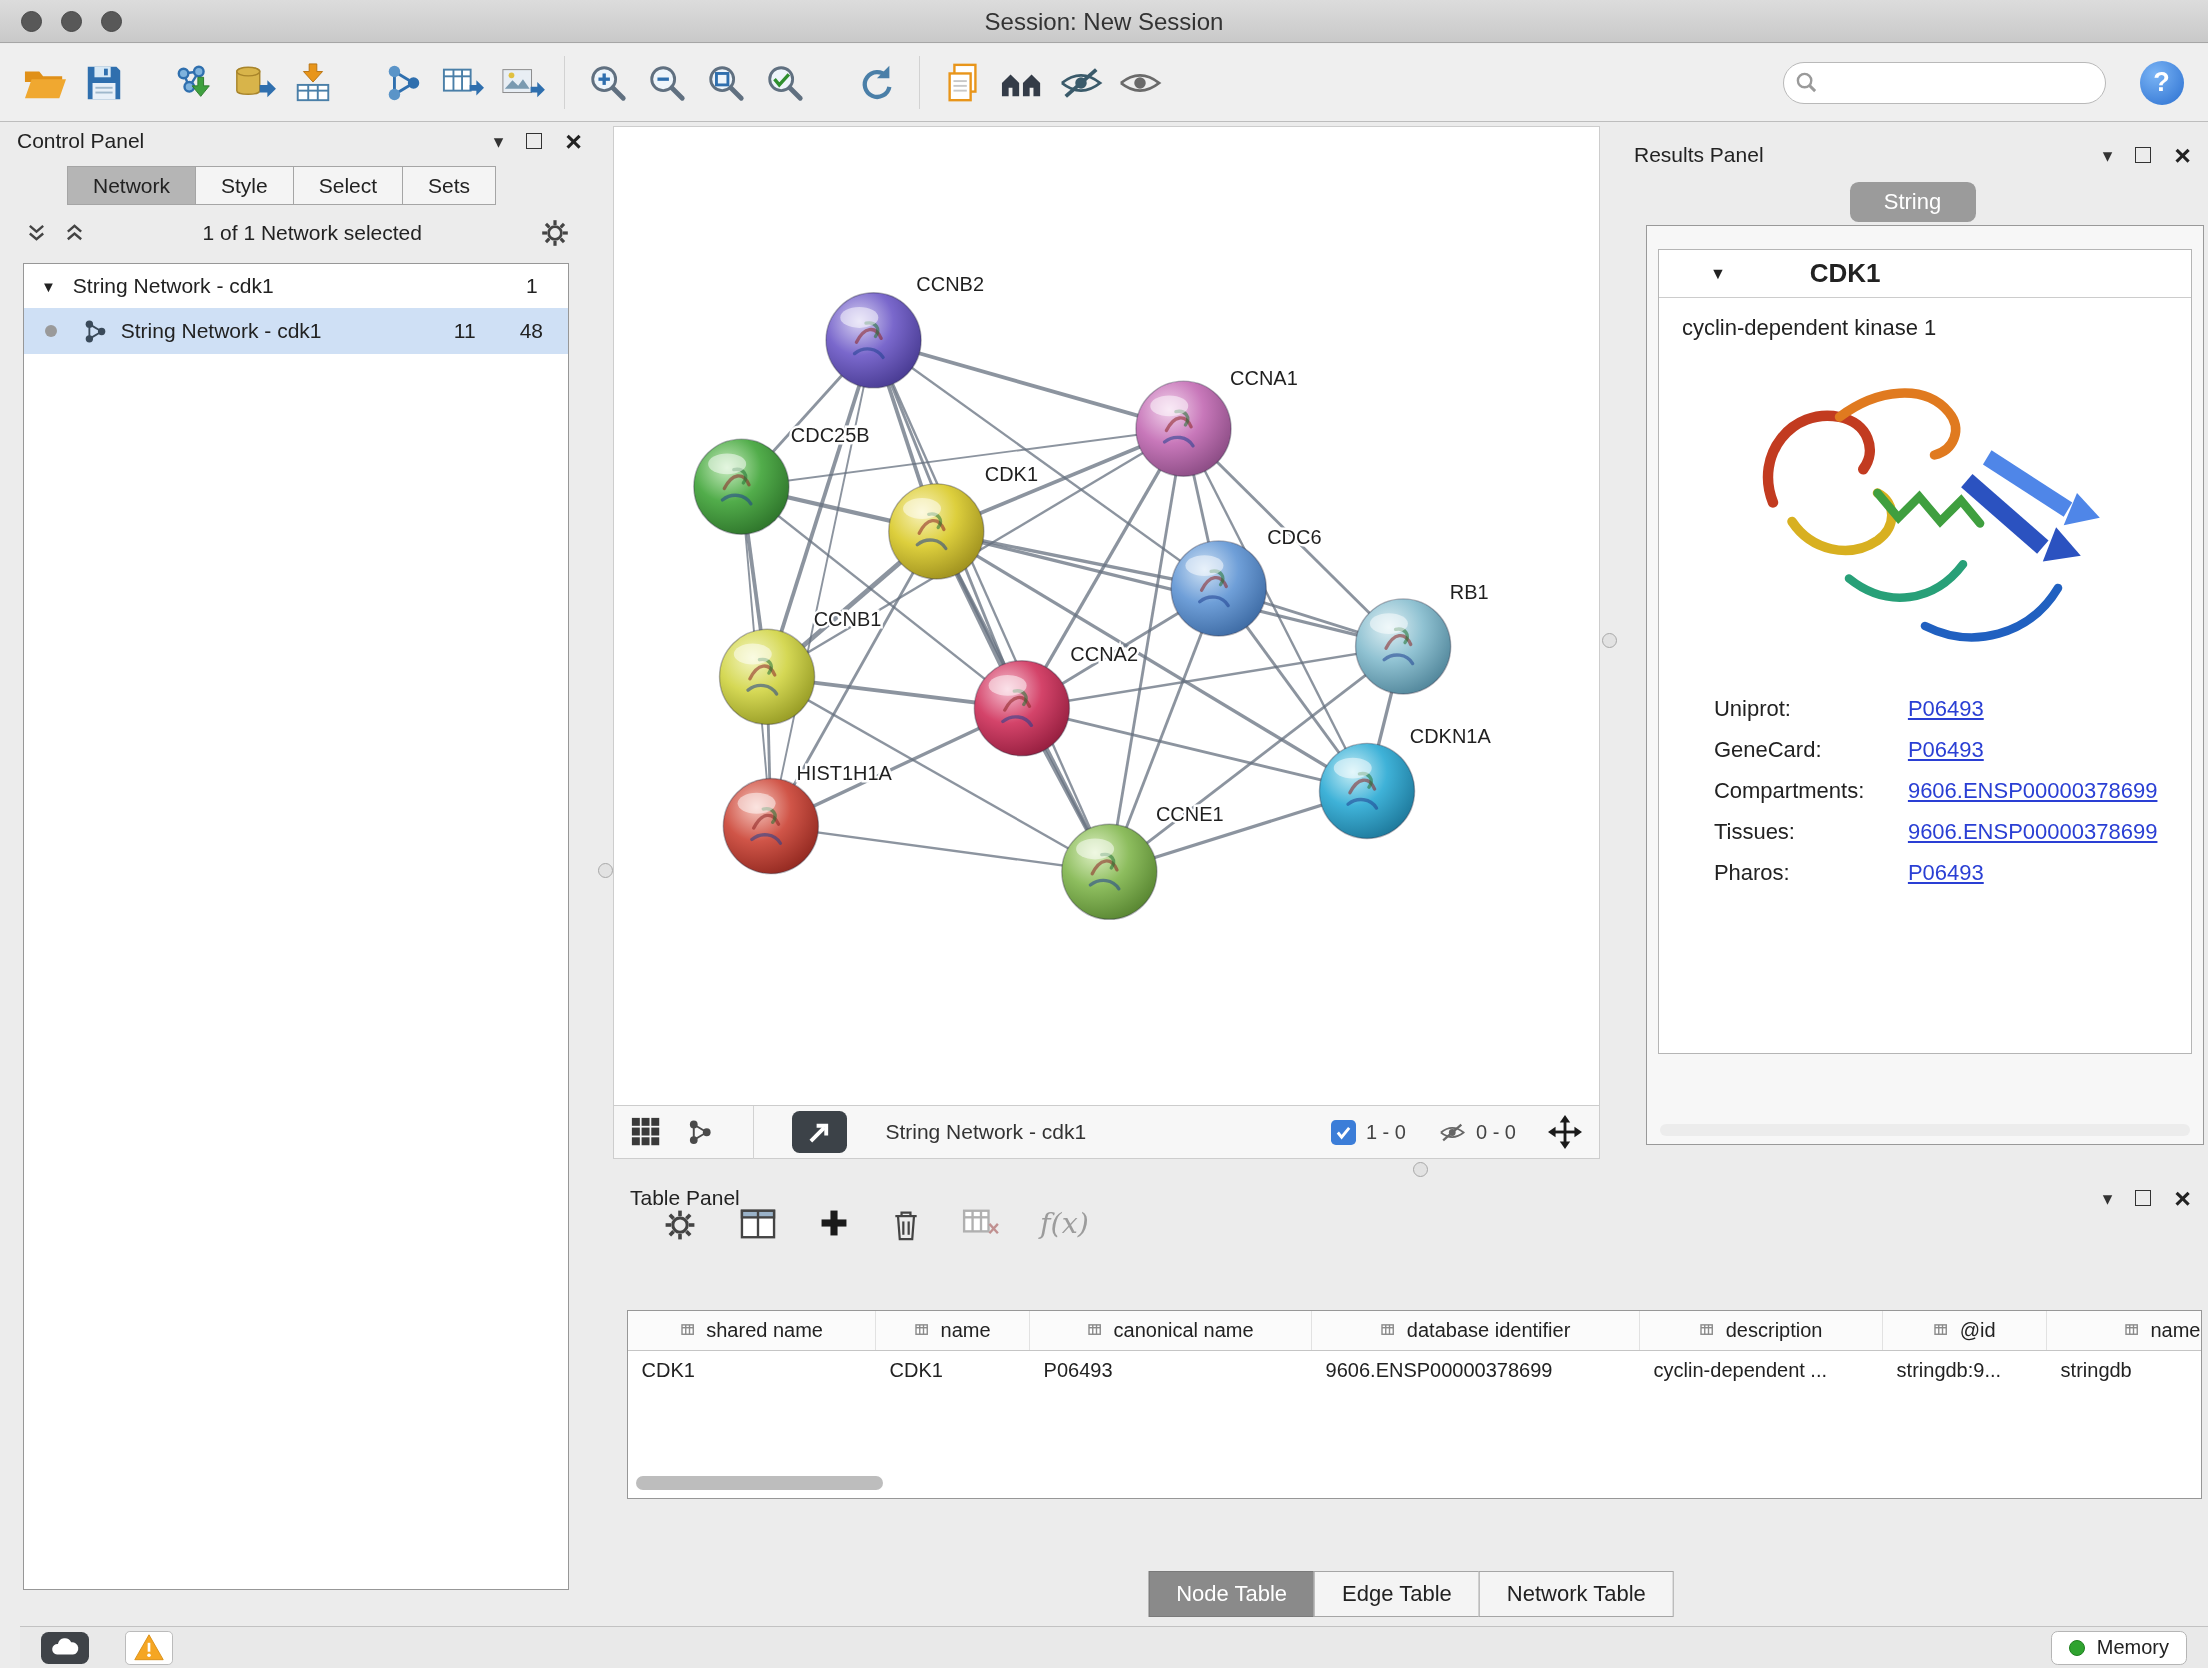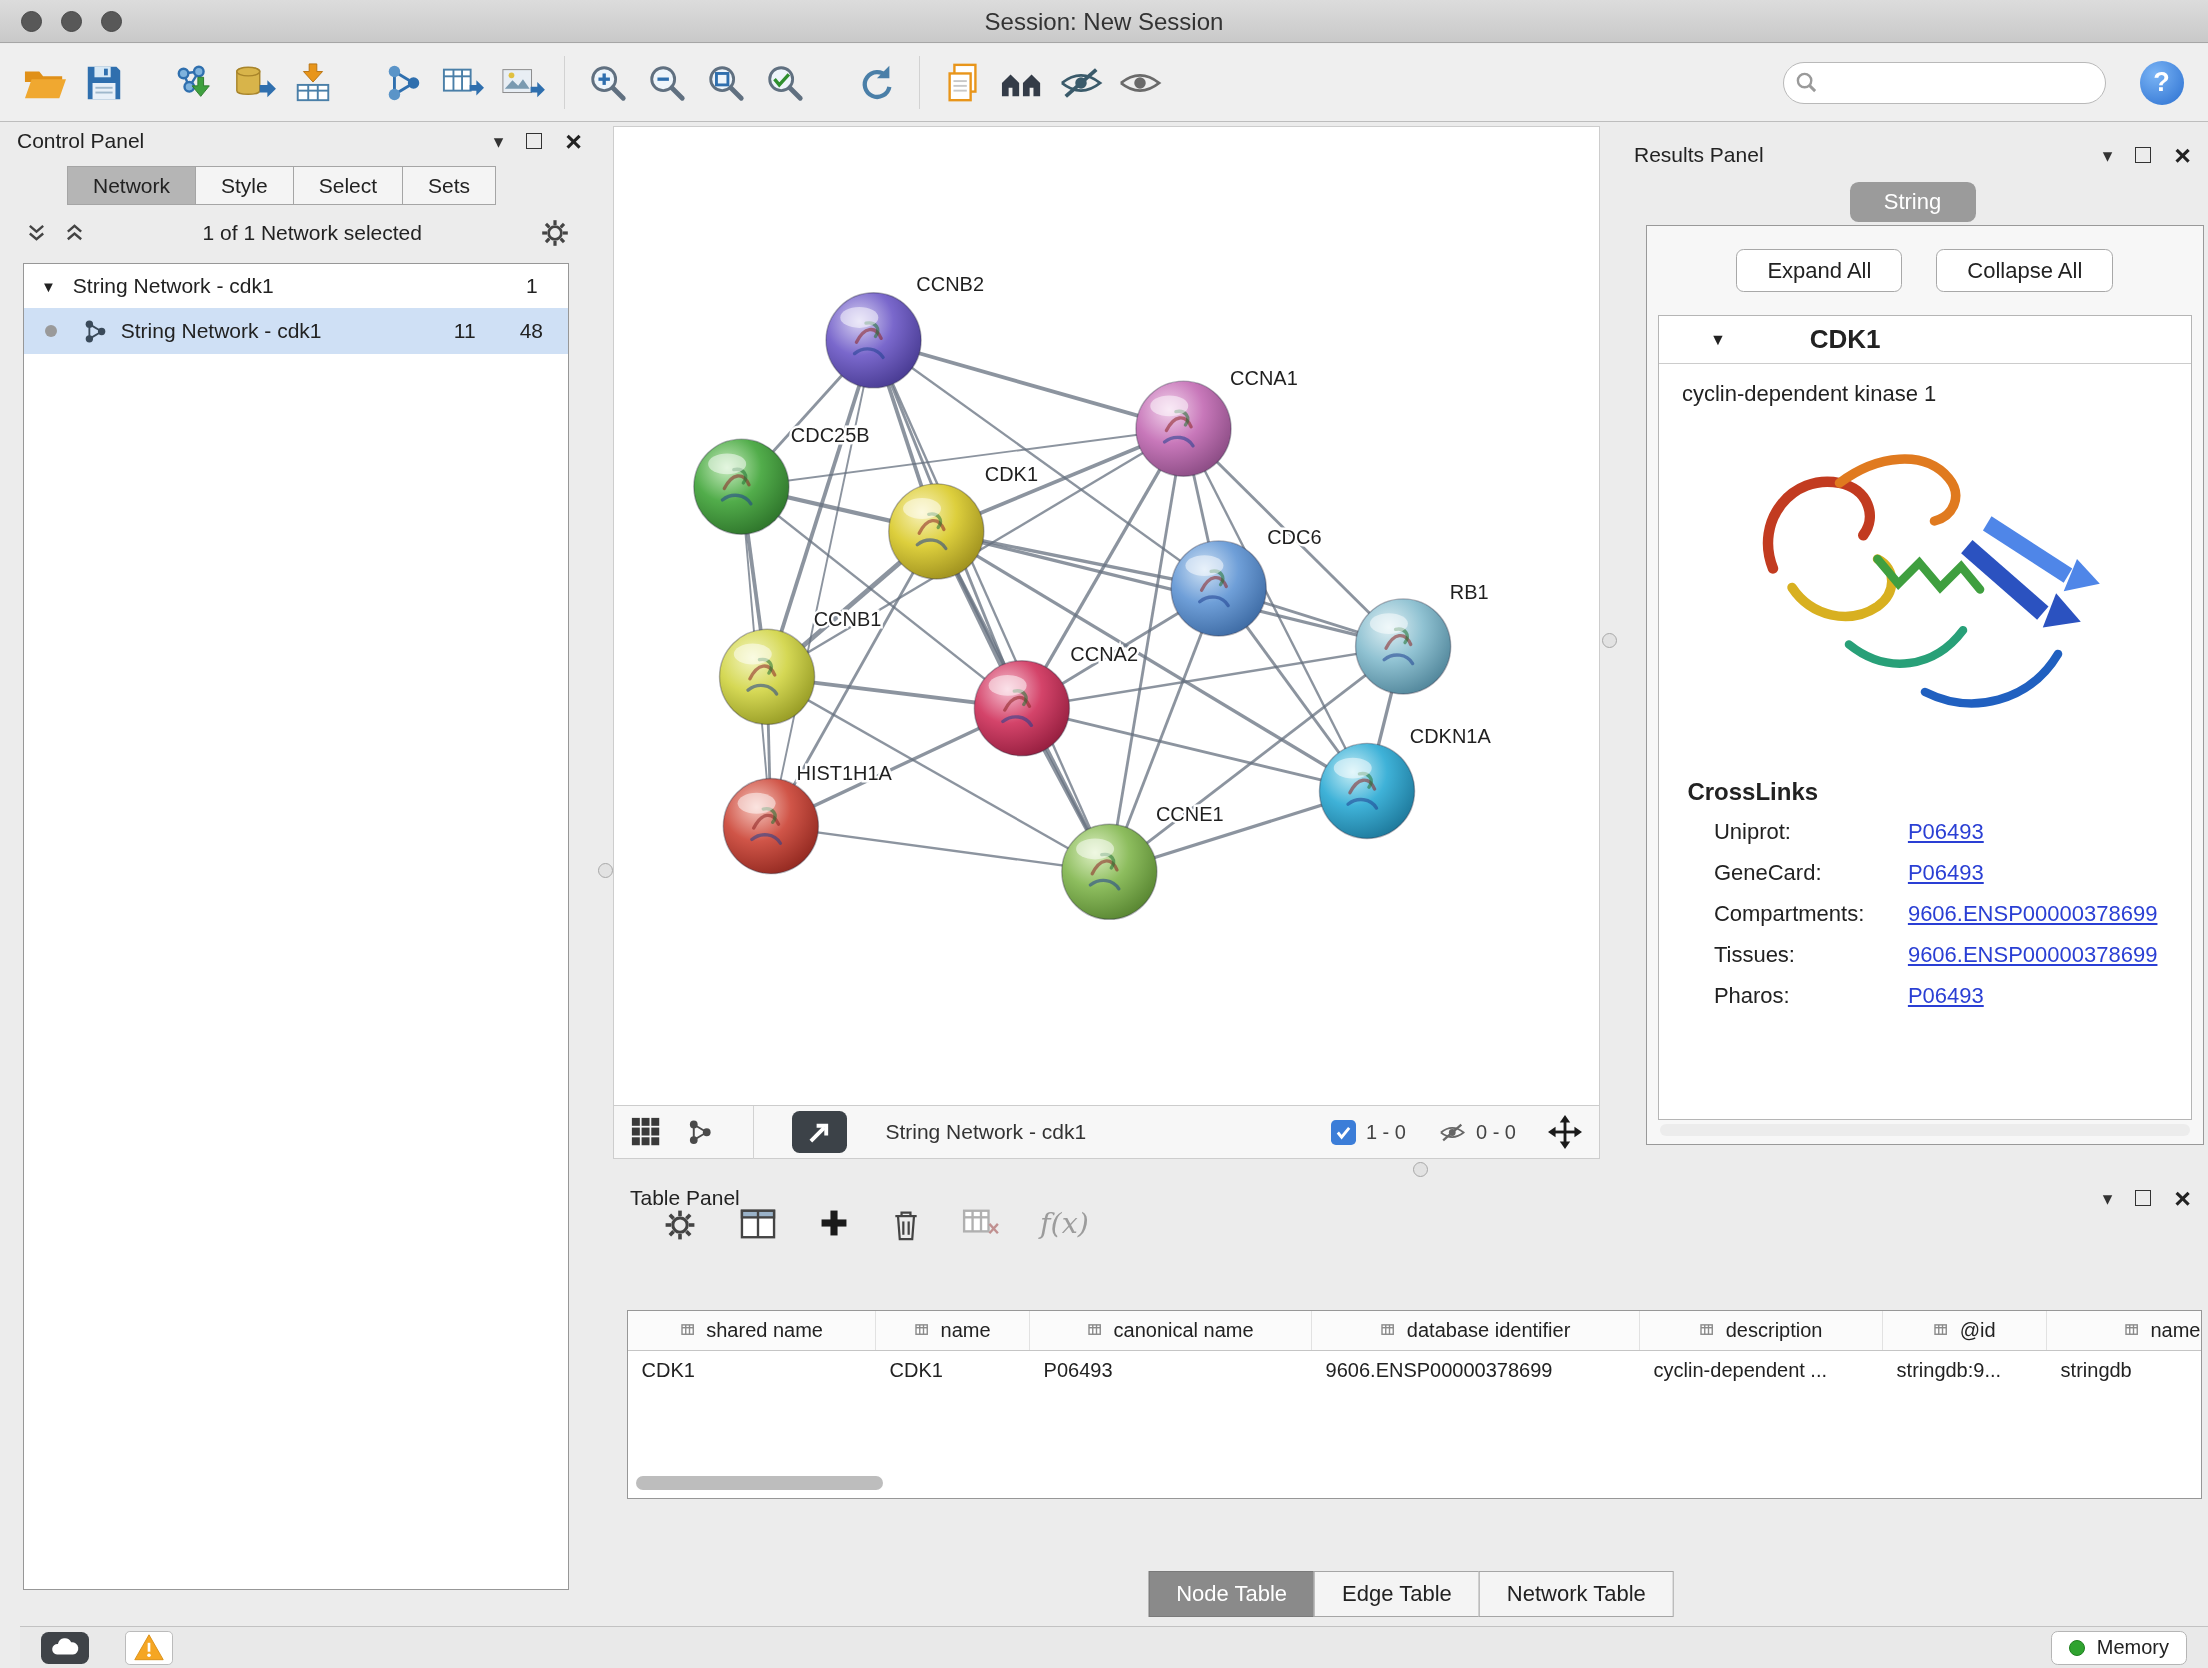--- a/index.html
+++ b/index.html
@@ -607,24 +607,20 @@
   <div class="panel-header">
     <span>Results Panel</span>
     <span class="hdr-icons">
       <span class="hdr-tri">▾</span>
       <span class="hdr-max"></span>
       <span class="hdr-close">×</span>
     </span>
   </div>
   <div class="string-pill">String</div>
   <div class="results-box">
-    <div class="rb-buttons">
-      <div class="rb-btn">Expand All</div>
-      <div class="rb-btn">Collapse All</div>
-    </div>
     <div class="protein-section">
       <div class="ps-header">
         <span class="expander">▼</span>
         <span class="ps-name">CDK1</span>
       </div>
       <div class="ps-desc">cyclin-dependent kinase 1</div>
       <svg class="protein-img" width="380" height="323" viewBox="0 0 400 340">
         <g fill="none" stroke-linecap="round">
           <path d="M40 150 C 20 100, 60 50, 110 60 C 140 66, 150 95, 135 115" stroke="#c23b20" stroke-width="11"></path>
           <path d="M110 60 C 150 30, 200 25, 225 55 C 240 73, 230 95, 210 100" stroke="#e07a1f" stroke-width="10"></path>
@@ -635,21 +631,20 @@
         </g>
         <g fill="#2b52c0">
           <path d="M250 120 L 330 190 L 318 204 L 238 134 Z"></path>
           <path d="M338 176 l 26 30 -40 6 z"></path>
         </g>
         <g fill="#4f86e8">
           <path d="M270 95 L 355 150 L 346 165 L 261 110 Z"></path>
           <path d="M360 140 l 24 26 -38 8 z"></path>
         </g>
       </svg>
-      <div class="crosslinks-title">CrossLinks</div>
       <div class="crosslinks">
         <span>Uniprot:</span>
         <a href="#" class="cl-link">P06493</a>
         <span>GeneCard:</span>
         <a href="#" class="cl-link">P06493</a>
         <span>Compartments:</span>
         <a href="#" class="cl-link">9606.ENSP00000378699</a>
         <span>Tissues:</span>
         <a href="#" class="cl-link">9606.ENSP00000378699</a>
         <span>Pharos:</span>

